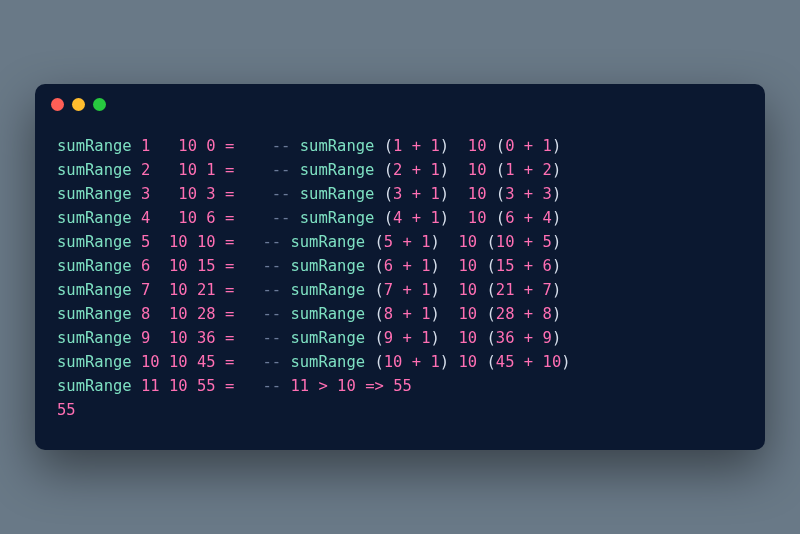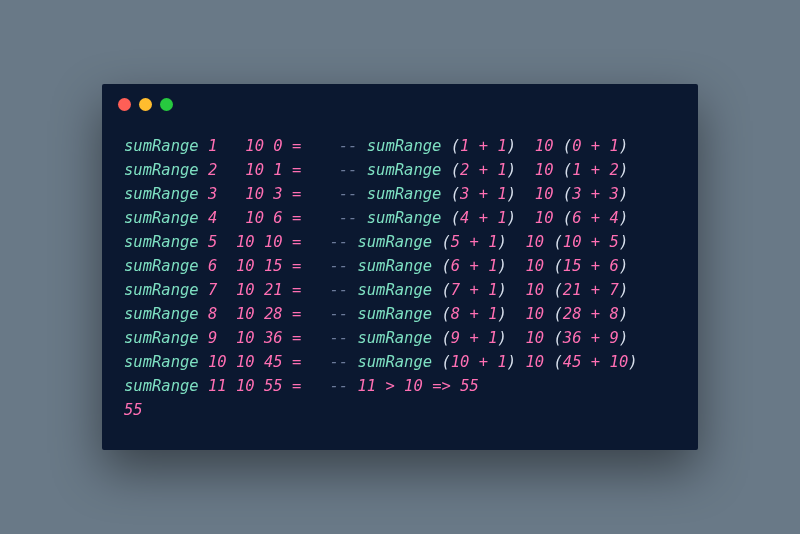--- a/index.html
+++ b/index.html
@@ -6,26 +6,25 @@
     body {
       width: 800px;
       height: 534px;
       background: #697987;
       display: flex;
       align-items: center;
       justify-content: center;
       font-family: "SF Mono", "Monaco", "Menlo", "Consolas", monospace;
     }
     .window {
-      width: 596px;
+      width: 730px;
       background: #0b1830;
-      border-radius: 2px;
+      border-radius: 10px;
       box-shadow: 0 20px 50px rgba(0,0,0,0.45);
       overflow: hidden;
-      font-style: italic;
     }
     .titlebar {
       height: 42px;
       display: flex;
       align-items: center;
       padding-left: 16px;
       gap: 8px;
     }
     .dot {
       width: 13px;

